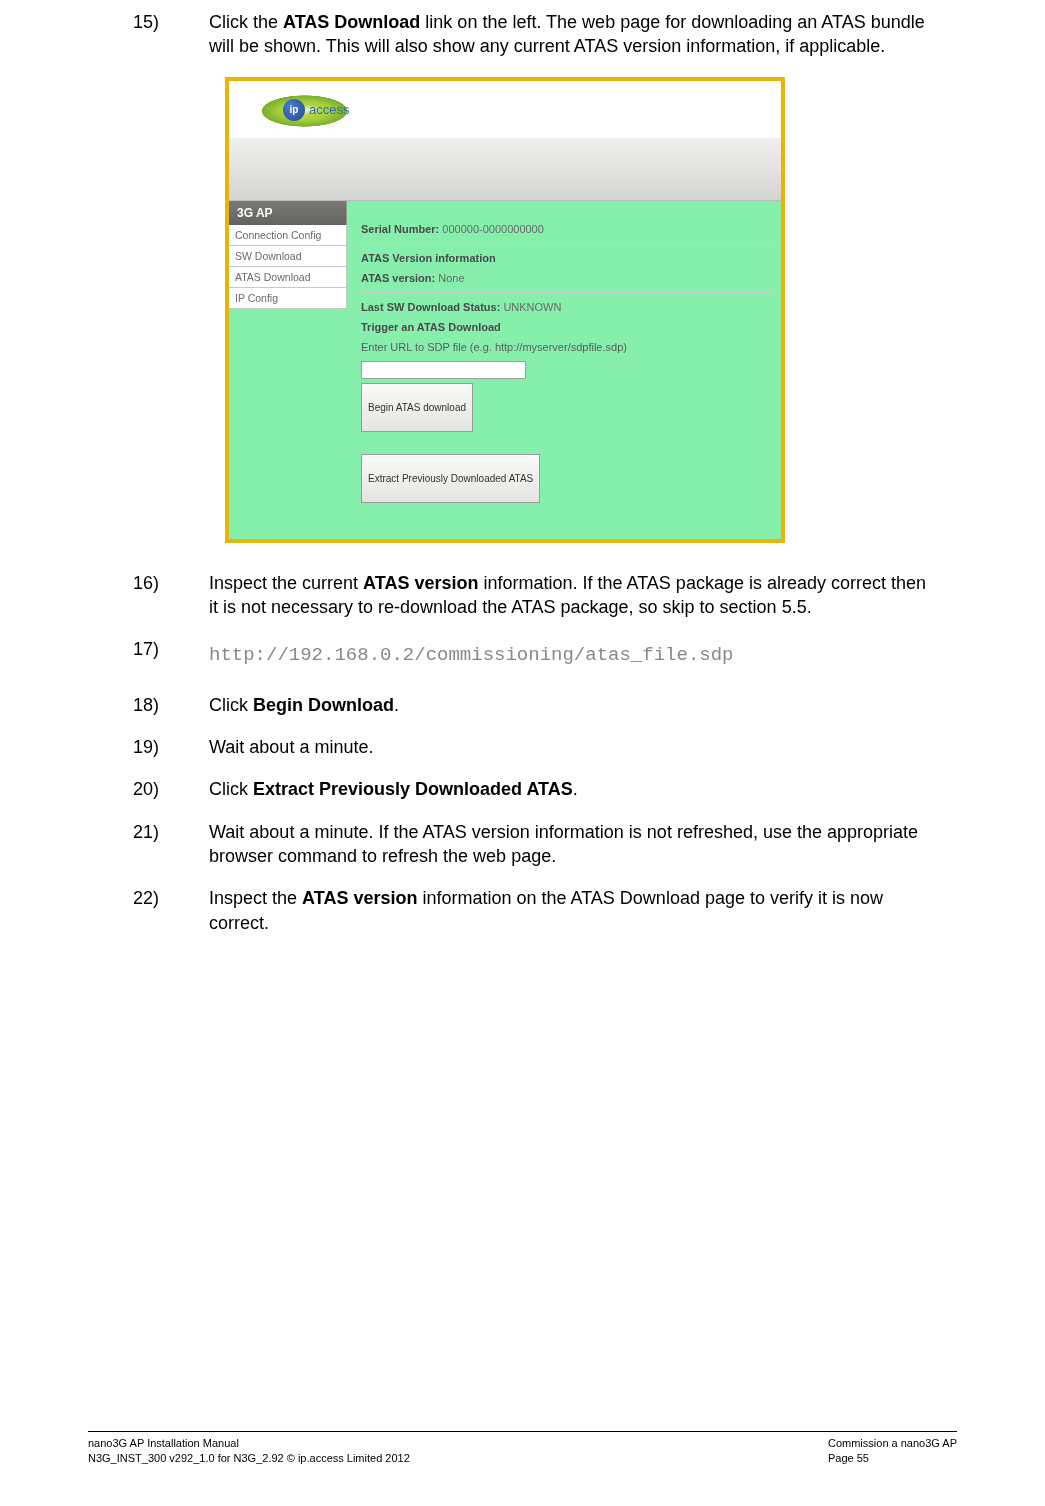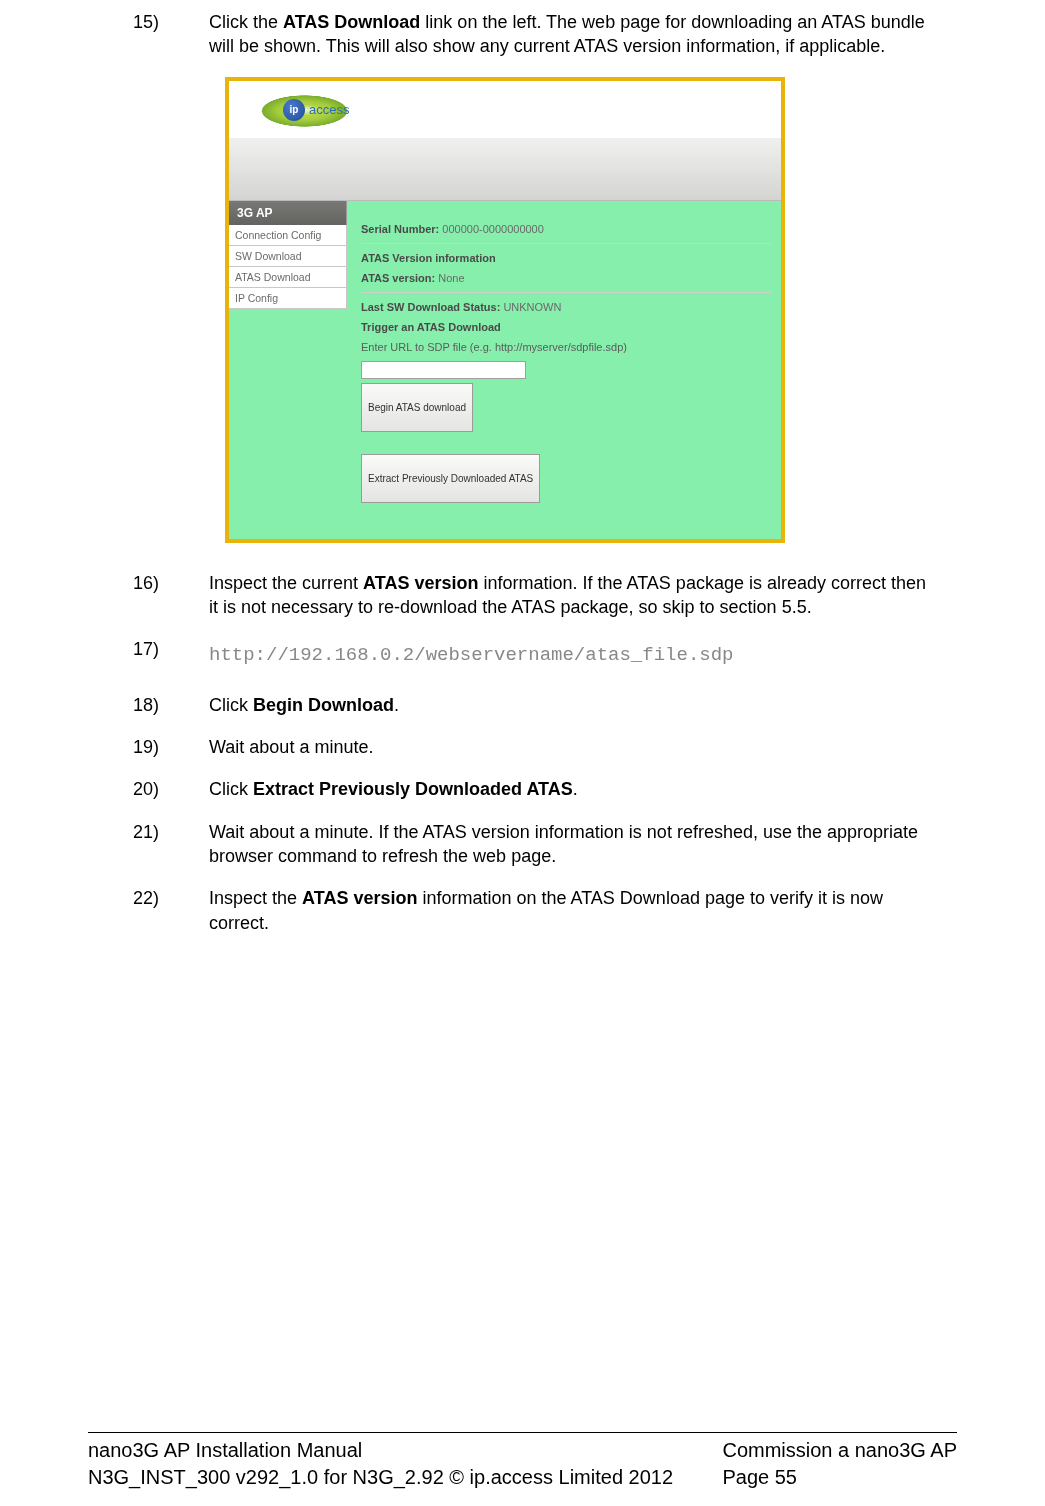--- a/index.html
+++ b/index.html
@@ -143,28 +143,28 @@
       font-size: 10px;
       padding: 18px 6px;
       color: #323230;
       display: block;
       margin-bottom: 22px;
       font-family: Arial, sans-serif;
     }
 
     .footer {
       position: absolute;
-      bottom: 15px;
+      bottom: 40px;
       left: 88px;
       right: 88px;
       border-top: 1px solid #000;
       padding-top: 4px;
       display: flex;
       justify-content: space-between;
-      font-size: 20px;
+      font-size: 11px;
       line-height: 1.35;
     }
     .footer-right { }
   </style>
 </head>
 <body>
 
 <div class="step">
   <div class="step-num">15)</div>
   <div class="step-body">
@@ -216,21 +216,21 @@
 <div class="step">
   <div class="step-num">16)</div>
   <div class="step-body">
     <span>Inspect the current </span><span class="bold">ATAS version</span><span> information. If the ATAS package is already correct then it is not necessary to re-download the ATAS package, so skip to section 5.5.</span>
   </div>
 </div>
 
 <div class="step">
   <div class="step-num">17)</div>
   <div class="step-body">
-    <div class="code-line">http://192.168.0.2/webservername/atas_file.sdp</div>
+    <div class="code-line">http://192.168.0.2/commissioning/atas_file.sdp</div>
   </div>
 </div>
 
 <div class="step">
   <div class="step-num">18)</div>
   <div class="step-body">
     <span>Click </span><span class="bold">Begin Download</span><span>.</span>
   </div>
 </div>
 

